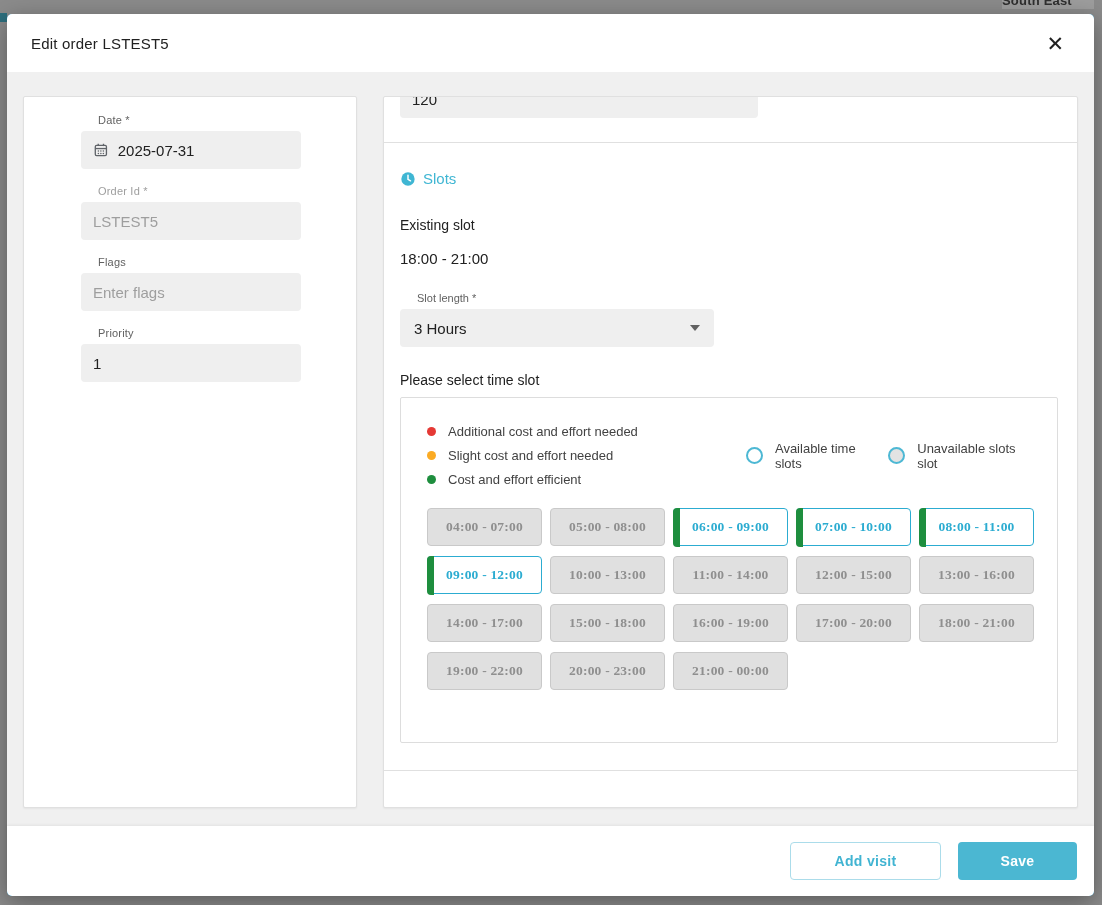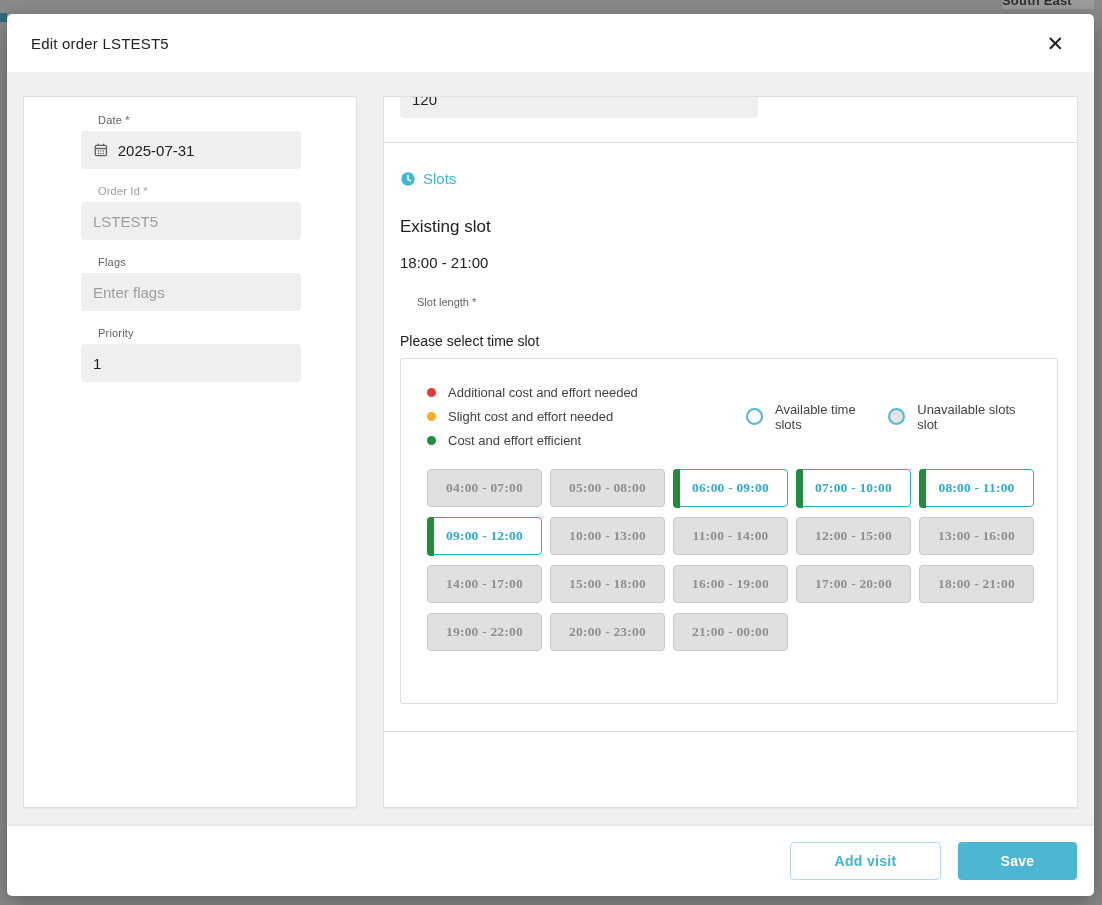--- a/index.html
+++ b/index.html
@@ -73,21 +73,21 @@
   
   .duration-box { margin:-17px 0 0 16px; width:358px; }
   .hdivider { height:1px; background:#e0e0e0; width:100%; }
   .div-top { margin-top:24px; }
   .div-bottom { margin-top:27px; }
 
   .slots-header {
     margin:27px 0 0 16px; display:flex; align-items:center; gap:7px;
     font-size:15px; color:#3fb6d3;
   }
-  .existing-slot-label { margin:30px 0 0 16px; font-size:17px; color:#212121; }
+  .existing-slot-label { margin:30px 0 0 16px; font-size:14px; color:#212121; }
   .existing-slot-value { margin:17px 0 0 16px; font-size:15px; color:#212121; }
 
   .slot-length-label { margin:25px 0 5px 33px; font-size:11px; color:#616161; }
   .select-box {
     margin-left:16px; width:314px; height:38px; background:#efefef; border-radius:4px;
     display:flex; align-items:center; justify-content:space-between; padding:0 14px;
     font-size:15px; color:#212121; cursor:pointer;
   }
   .caret-down {
     width:0; height:0; border-left:5px solid transparent;
@@ -208,20 +208,24 @@
           <circle cx="12" cy="12" r="10" fill="#3fb6d3"></circle>
           <path d="M12 6.5v6l3.8 2.2" stroke="#fff" stroke-width="2.2" fill="none" stroke-linecap="round"></path>
         </svg>
         <span>Slots</span>
       </div>
 
       <div class="existing-slot-label">Existing slot</div>
       <div class="existing-slot-value">18:00 - 21:00</div>
 
       <div class="slot-length-label">Slot length *</div>
+      <div class="select-box">
+        <span>3 Hours</span>
+        <span class="caret-down"></span>
+      </div>
 
       <div class="select-prompt">Please select time slot</div>
 
       <div class="slot-box">
         <div class="legend-wrap">
           <div class="legend-col-cost">
               <div class="legend-item">
                 <span class="legend-dot" style="background: rgb(229, 57, 53);"></span>
                 <span class="legend-text">Additional cost and effort needed</span>
               </div>

